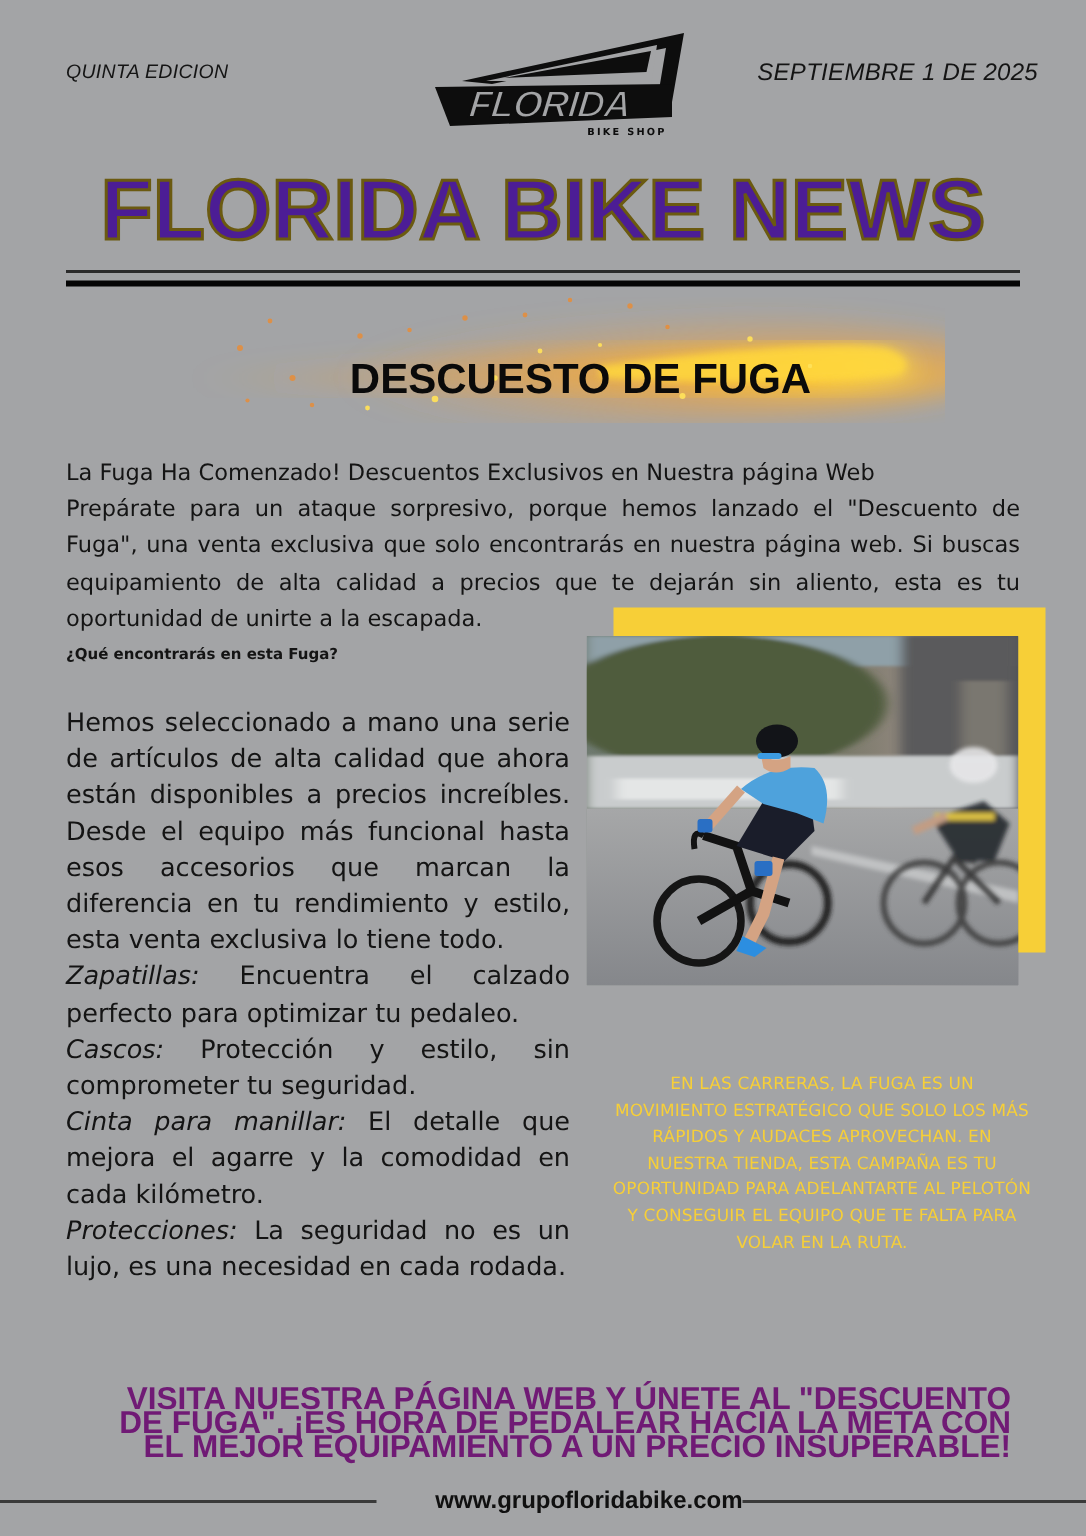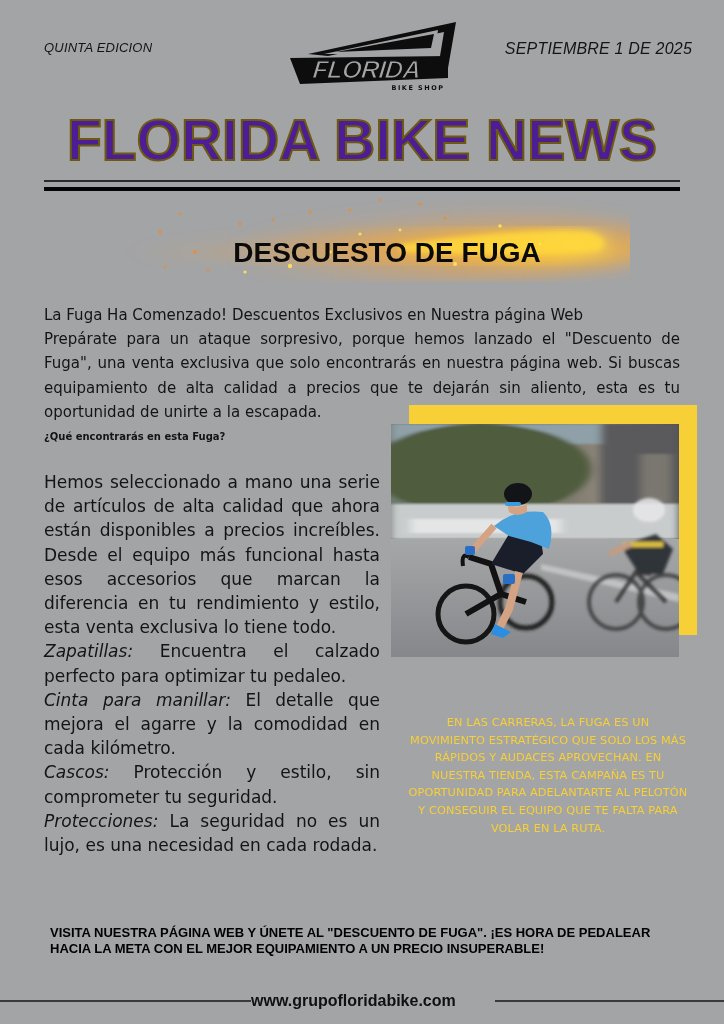--- a/index.html
+++ b/index.html
@@ -81,31 +81,31 @@
     left: 408px; width: 280px; top: 714px;
     text-align: center;
     font-family: "DejaVu Sans", sans-serif;
     font-size: 11.3px; line-height: 17.6px;
     color: #f7cf37;
     letter-spacing: 0.1px;
   }
 
   .cta {
     left: 50px; width: 624px; top: 925px;
-    text-align: left;
-    font-family: "Liberation Sans", sans-serif;
-    font-weight: bold; font-size: 13px; line-height: 16px;
-    color: #000000;
+    text-align: right;
+    font-family: "Liberation Sans", sans-serif;
+    font-weight: bold; font-size: 21px; line-height: 16px;
+    color: #701a75;
   }
 
   .footer-line-l { left: 0; width: 251px; top: 1000px; height: 2px; background: #3a3a3a; }
   .footer-line-r { left: 495px; width: 229px; top: 1000px; height: 2px; background: #3a3a3a; }
   .footer-url {
     left: 251px; width: 244px; top: 992px;
-    text-align: left;
+    text-align: right;
     font-family: "Liberation Sans", sans-serif;
     font-weight: bold; font-size: 16px; color: #101010;
     line-height: 18px;
   }
 </style>
 </head>
 <body>
 
 <div class="abs edition">QUINTA EDICION</div>
 
@@ -180,22 +180,22 @@
 <div class="abs intro">
   <p>La Fuga Ha Comenzado! Descuentos Exclusivos en Nuestra página Web</p>
   <p>Prepárate para un ataque sorpresivo, porque hemos lanzado el "Descuento de Fuga", una venta exclusiva que solo encontrarás en nuestra página web. Si buscas equipamiento de alta calidad a precios que te dejarán sin aliento, esta es tu oportunidad de unirte a la escapada.</p>
 </div>
 
 <div class="abs section-title">¿Qué encontrarás en esta Fuga?</div>
 
 <div class="abs body-col">
   <p>Hemos seleccionado a mano una serie de artículos de alta calidad que ahora están disponibles a precios increíbles. Desde el equipo más funcional hasta esos accesorios que marcan la diferencia en tu rendimiento y estilo, esta venta exclusiva lo tiene todo.</p>
   <p><em>Zapatillas:</em><span> Encuentra el calzado perfecto para optimizar tu pedaleo.</span></p>
+  <p><em>Cascos:</em><span> Protección y estilo, sin comprometer tu seguridad.</span></p>
   <p><em>Cinta para manillar:</em><span> El detalle que mejora el agarre y la comodidad en cada kilómetro.</span></p>
-  <p><em>Cascos:</em><span> Protección y estilo, sin comprometer tu seguridad.</span></p>
   <p><em>Protecciones:</em><span> La seguridad no es un lujo, es una necesidad en cada rodada.</span></p>
 </div>
 
 <div class="abs yellow-frame"></div>
 <div class="abs photo">
   <svg width="288" height="233" viewBox="0 0 288 233">
     <defs>
       <linearGradient id="sky" x1="0" y1="0" x2="1" y2="0">
         <stop offset="0" stop-color="#6f7a70"></stop>
         <stop offset="0.4" stop-color="#5e6a52"></stop>

